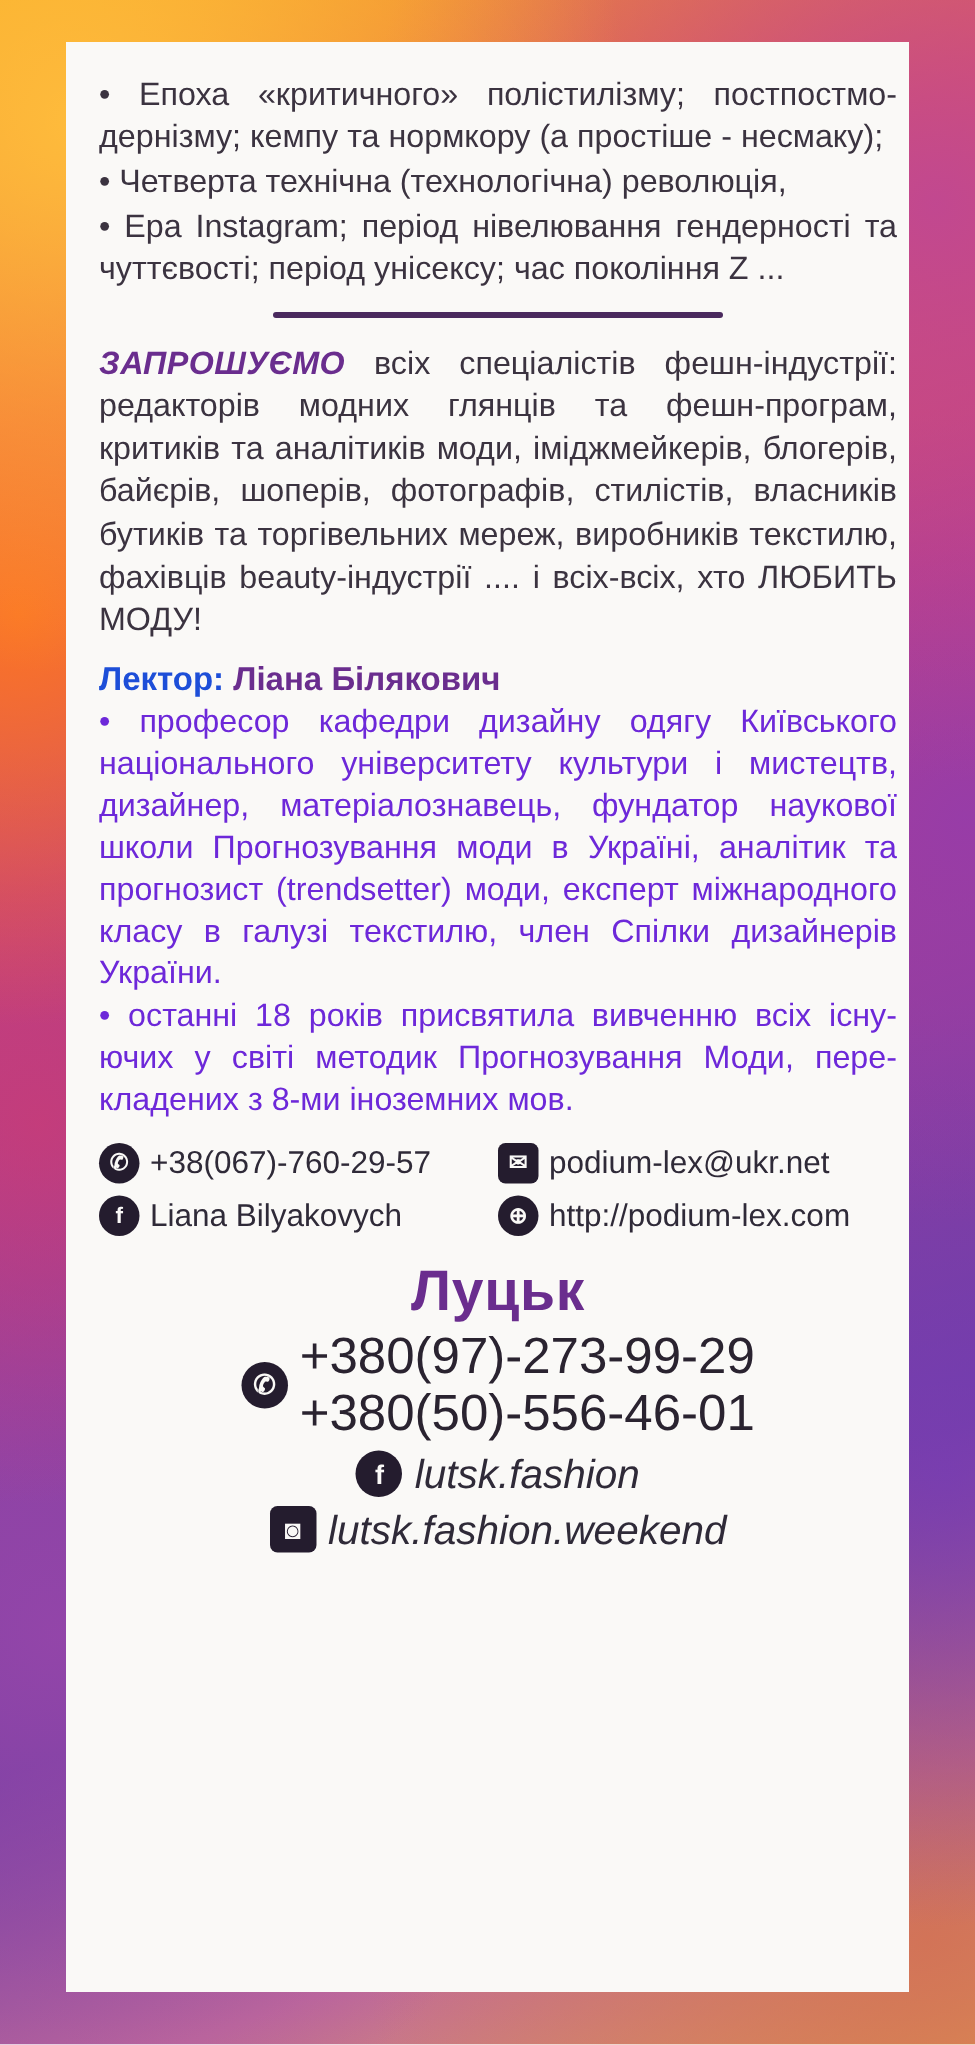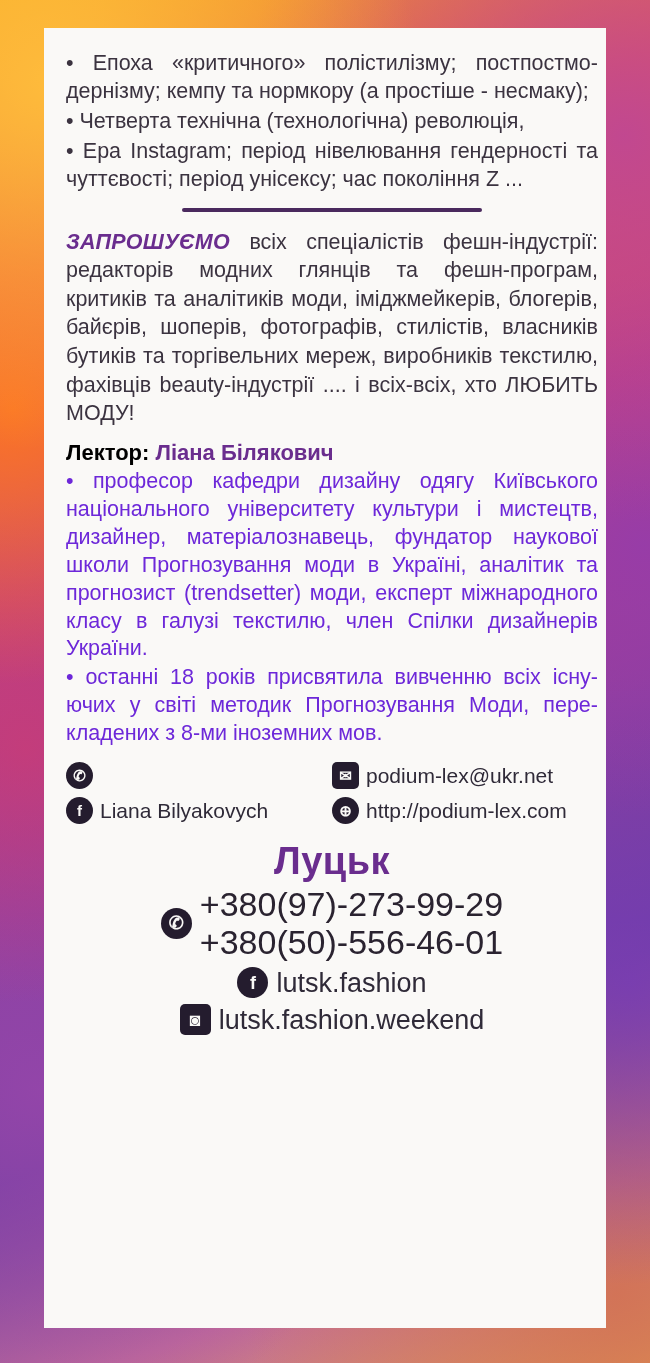--- a/index.html
+++ b/index.html
@@ -67,21 +67,21 @@
     color: #6a2d8e;
     letter-spacing: 0.3px;
     font-style: italic;
   }
   .lector-line {
     margin: 6px 0 2px 0;
     font-size: 22px;
     font-weight: bold;
   }
   .lector-label {
-    color: #000000;
+    color: #1d4ed8;
   }
   .lector-name {
     color: #6a2d8e;
   }
   .lector-body {
     font-size: 21.5px;
     line-height: 1.3;
     text-align: justify;
     color: #6d28d9;
   }
@@ -134,21 +134,21 @@
     margin-bottom: 2px;
   }
   .city-row {
     display: flex;
     align-items: center;
     justify-content: center;
     font-size: 27px;
     color: #2f2a38;
     line-height: 1.12;
   }
-  .city-row .txt { margin-left: 8px; }
+  .city-row .txt { margin-left: 8px; font-style: italic; }
   .phones {
     display: flex;
     align-items: center;
     justify-content: center;
   }
   .phones .ico { margin-right: 8px; }
   .phones .nums { text-align: left; font-size: 34px; line-height: 1.12; }
   .city-row .ico {
     width: 31px;
     height: 31px;
@@ -179,20 +179,21 @@
     </div>
 
     <div class="lector-body">
       <p>• професор кафедри дизайну одягу Київського національного університету культури і мистецтв, дизайнер, матеріалознавець, фундатор наукової школи Прогнозування моди в Україні, аналітик та прогнозист (trendsetter) моди, експерт міжнарод­ного класу в галузі текстилю, член Спілки дизай­нерів України.</p>
       <p>• останні 18 років присвятила вивченню всіх існу­ючих у світі методик Прогнозування Моди, пере­кладених з 8-ми іноземних мов.</p>
     </div>
 
     <div class="contacts">
       <div class="contact">
         <span class="ico">✆</span>
+        <span class="txt">+38(067)-760-29-57</span>
       </div>
       <div class="contact">
         <span class="ico square">✉</span>
         <span class="txt">podium-lex@ukr.net</span>
       </div>
       <div class="contact">
         <span class="ico">f</span>
         <span class="txt">Liana Bilyakovych</span>
       </div>
       <div class="contact">

